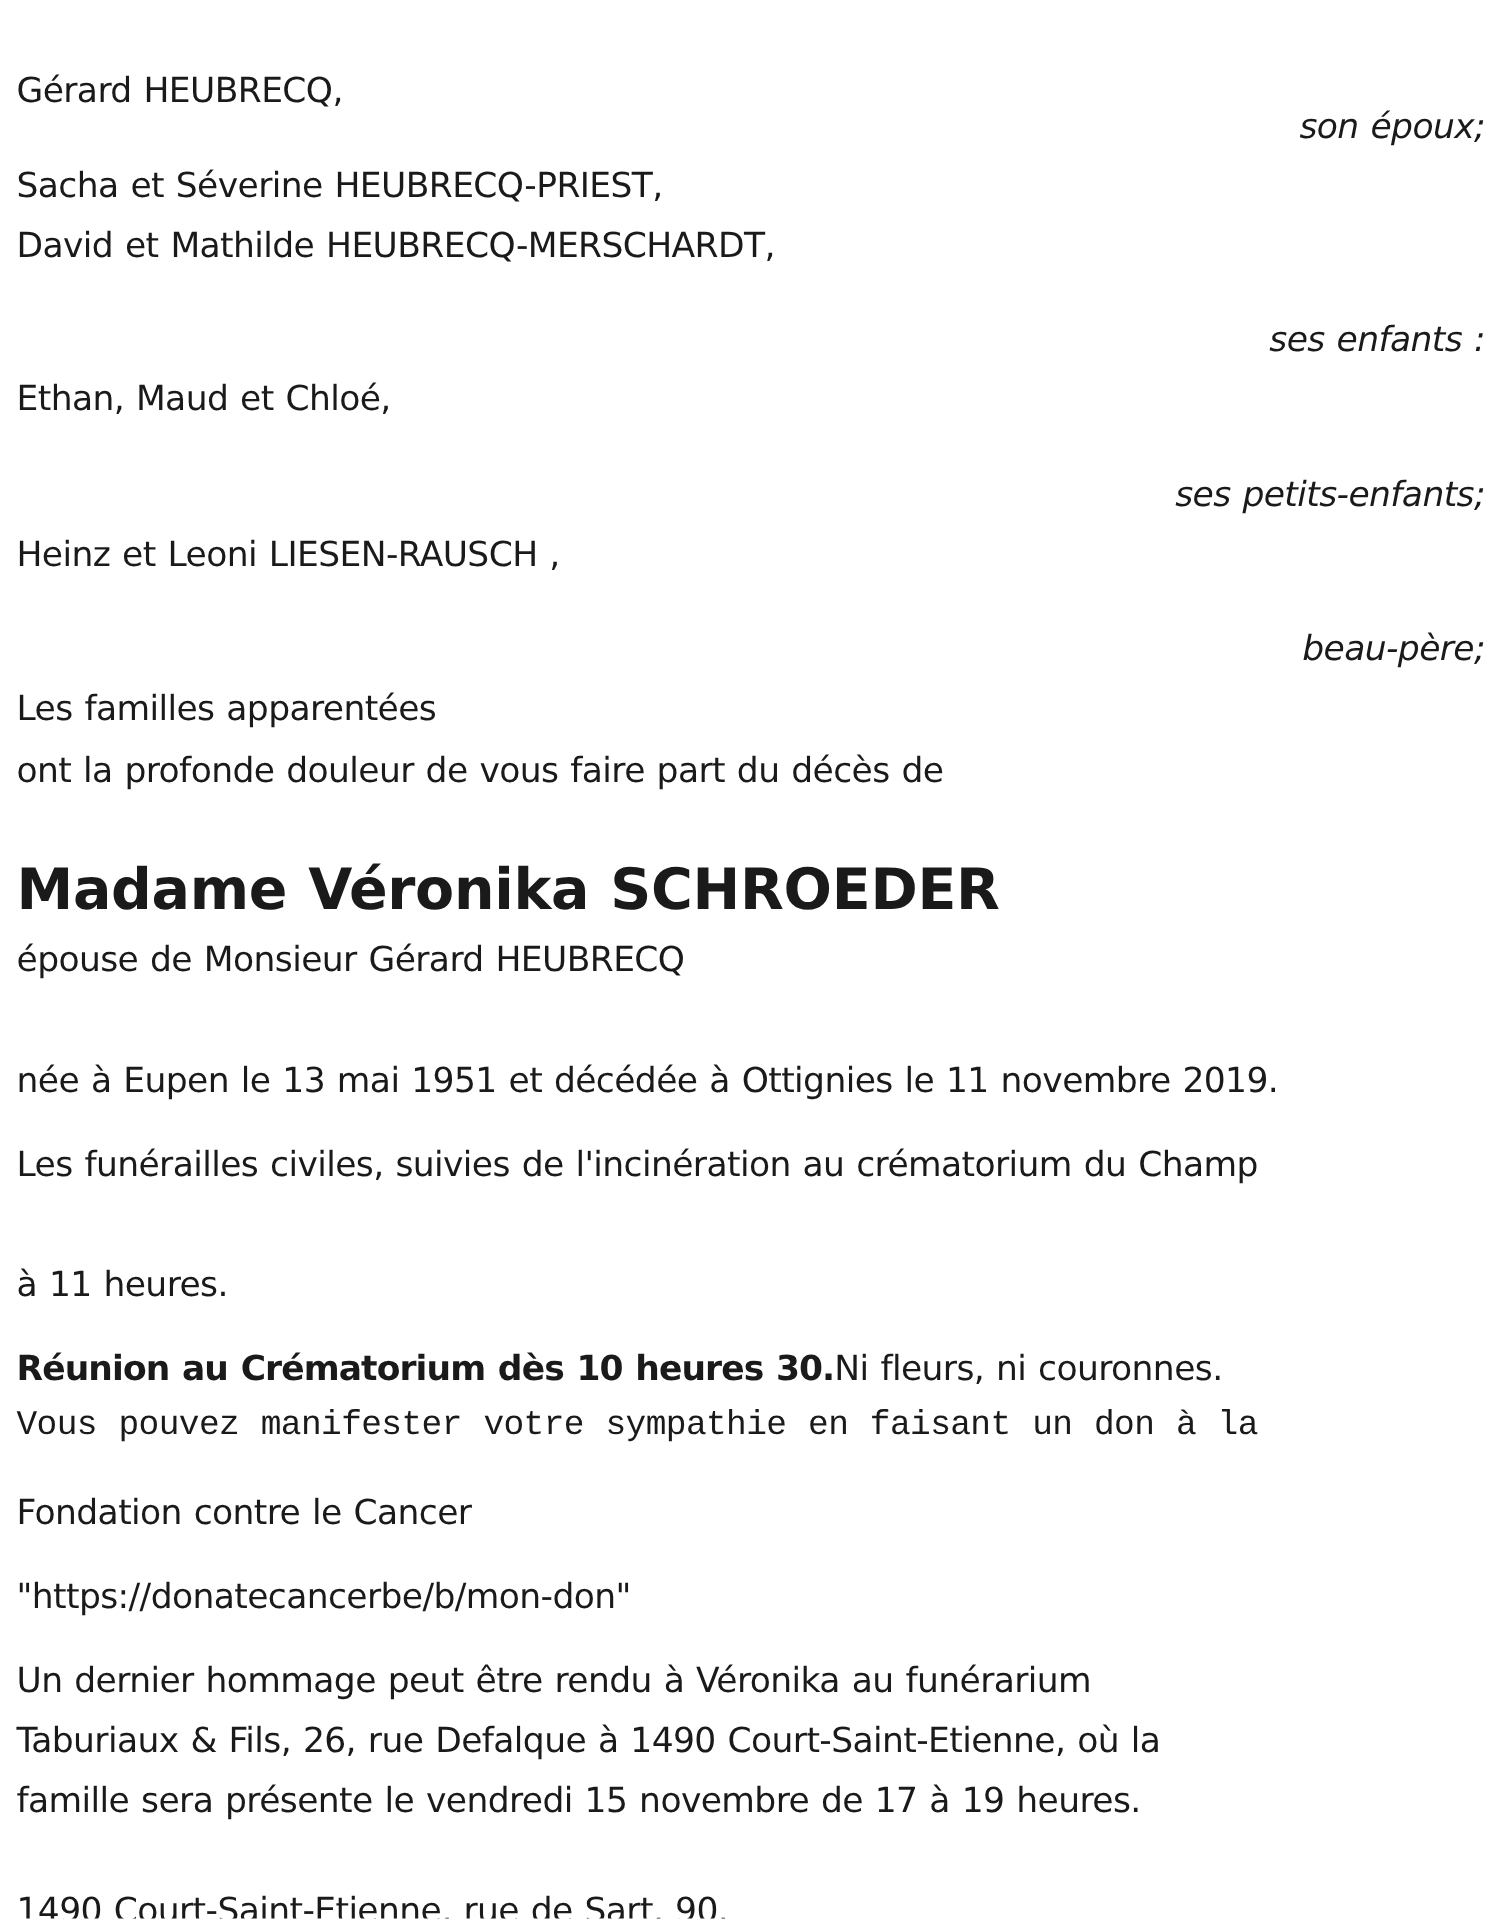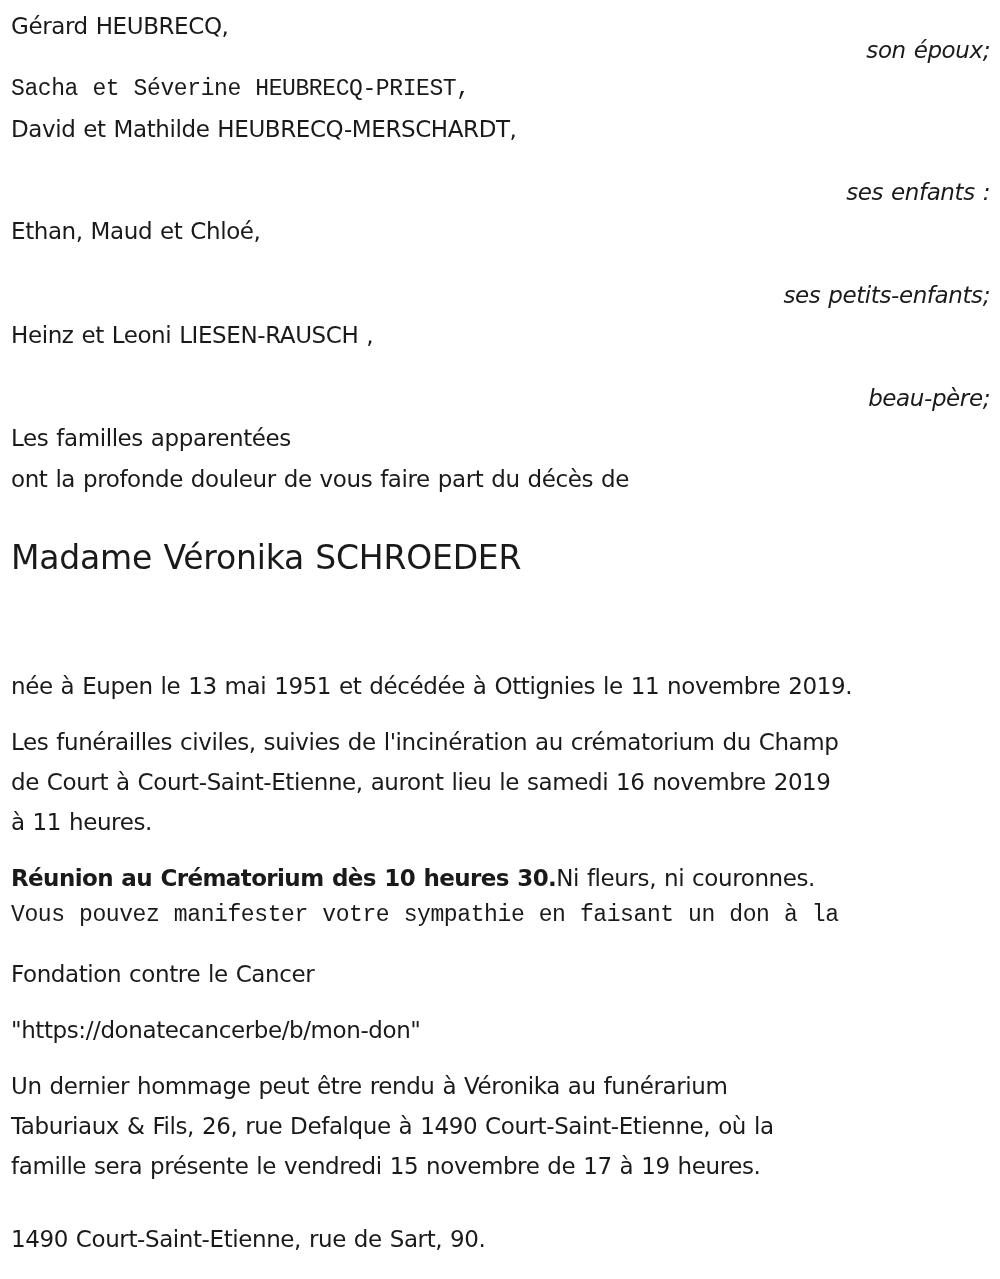--- a/index.html
+++ b/index.html
@@ -4,54 +4,54 @@
 <style>
   html, body { margin: 0; padding: 0; background: #ffffff; }
   body {
     width: 1000px; height: 1279px; overflow: hidden;
     font-family: "DejaVu Sans", sans-serif;
     color: #1a1a1a;
     font-size: 23px;
     letter-spacing: -0.4px;
     word-spacing: 1px;
   }
-  .page { position: relative; width: 1000px; height: 1033px; }
+  .page { position: relative; width: 1000px; height: 1033px; margin-top: 35px; }
   .line { position: absolute; left: 11px; white-space: nowrap; line-height: 30px; }
   .rel { position: absolute; right: 10px; white-space: nowrap; font-style: italic; line-height: 30px; text-align: right; }
-  .heading { position: absolute; left: 11px; font-size: 33px; font-weight: normal; letter-spacing: -0.2px; line-height: 40px; white-space: nowrap; }
+  .heading { position: absolute; left: 11px; font-size: 38px; font-weight: bold; letter-spacing: -0.2px; line-height: 40px; white-space: nowrap; }
   .bold { font-weight: bold; letter-spacing: -0.6px; }
   .url { position: absolute; left: 11px; white-space: nowrap; line-height: 30px; }
 </style>
 </head>
 <body>
 
 <div class="page">
 
   <div class="line" style="top:11px;">Gérard HEUBRECQ,</div>
   <div class="rel" style="top:35px;">son époux;</div>
 
-  <div class="line" style="top:74px;font-family:Liberation Mono, monospace;">Sacha et Séverine HEUBRECQ-PRIEST,</div>
+  <div class="line" style="top:74px;">Sacha et Séverine HEUBRECQ-PRIEST,</div>
   <div class="line" style="top:114px;">David et Mathilde HEUBRECQ-MERSCHARDT,</div>
   <div class="rel" style="top:177px;">ses enfants :</div>
 
   <div class="line" style="top:216px;">Ethan, Maud et Chloé,</div>
   <div class="rel" style="top:280px;">ses petits-enfants;</div>
 
   <div class="line" style="top:320px;">Heinz et Leoni LIESEN-RAUSCH ,</div>
   <div class="rel" style="top:383px;">beau-père;</div>
 
   <div class="line" style="top:423px;">Les familles apparentées</div>
   <div class="line" style="top:464px;">ont la profonde douleur de vous faire part du décès de</div>
 
   <div class="heading" style="top:538px;">Madame Véronika SCHROEDER</div>
+  <div class="line" style="top:590px;">épouse de Monsieur Gérard HEUBRECQ</div>
 
   <div class="line" style="top:671px;">née à Eupen le 13 mai 1951 et décédée à Ottignies le 11 novembre 2019.</div>
 
   <div class="line" style="top:727px;">Les funérailles civiles, suivies de l'incinération au crématorium du Champ</div>
-  <div class="line" style="top:767px;">de Court à Court-Saint-Etienne, auront lieu le samedi 16 novembre 2019</div>
   <div class="line" style="top:807px;">à 11 heures.</div>
 
   <div class="line" style="top:863px;">
     <span class="bold">Réunion au Crématorium dès 10 heures 30.</span><span>Ni fleurs, ni couronnes.</span>
   </div>
 
   <div class="line" style="top:900px;font-family:Liberation Mono, monospace;">Vous pouvez manifester votre sympathie en faisant un don à la</div>
   <div class="line" style="top:959px;">Fondation contre le Cancer</div>
 
   <div class="url" style="top:1015px;">"https://donatecancerbe/b/mon-don"</div>

